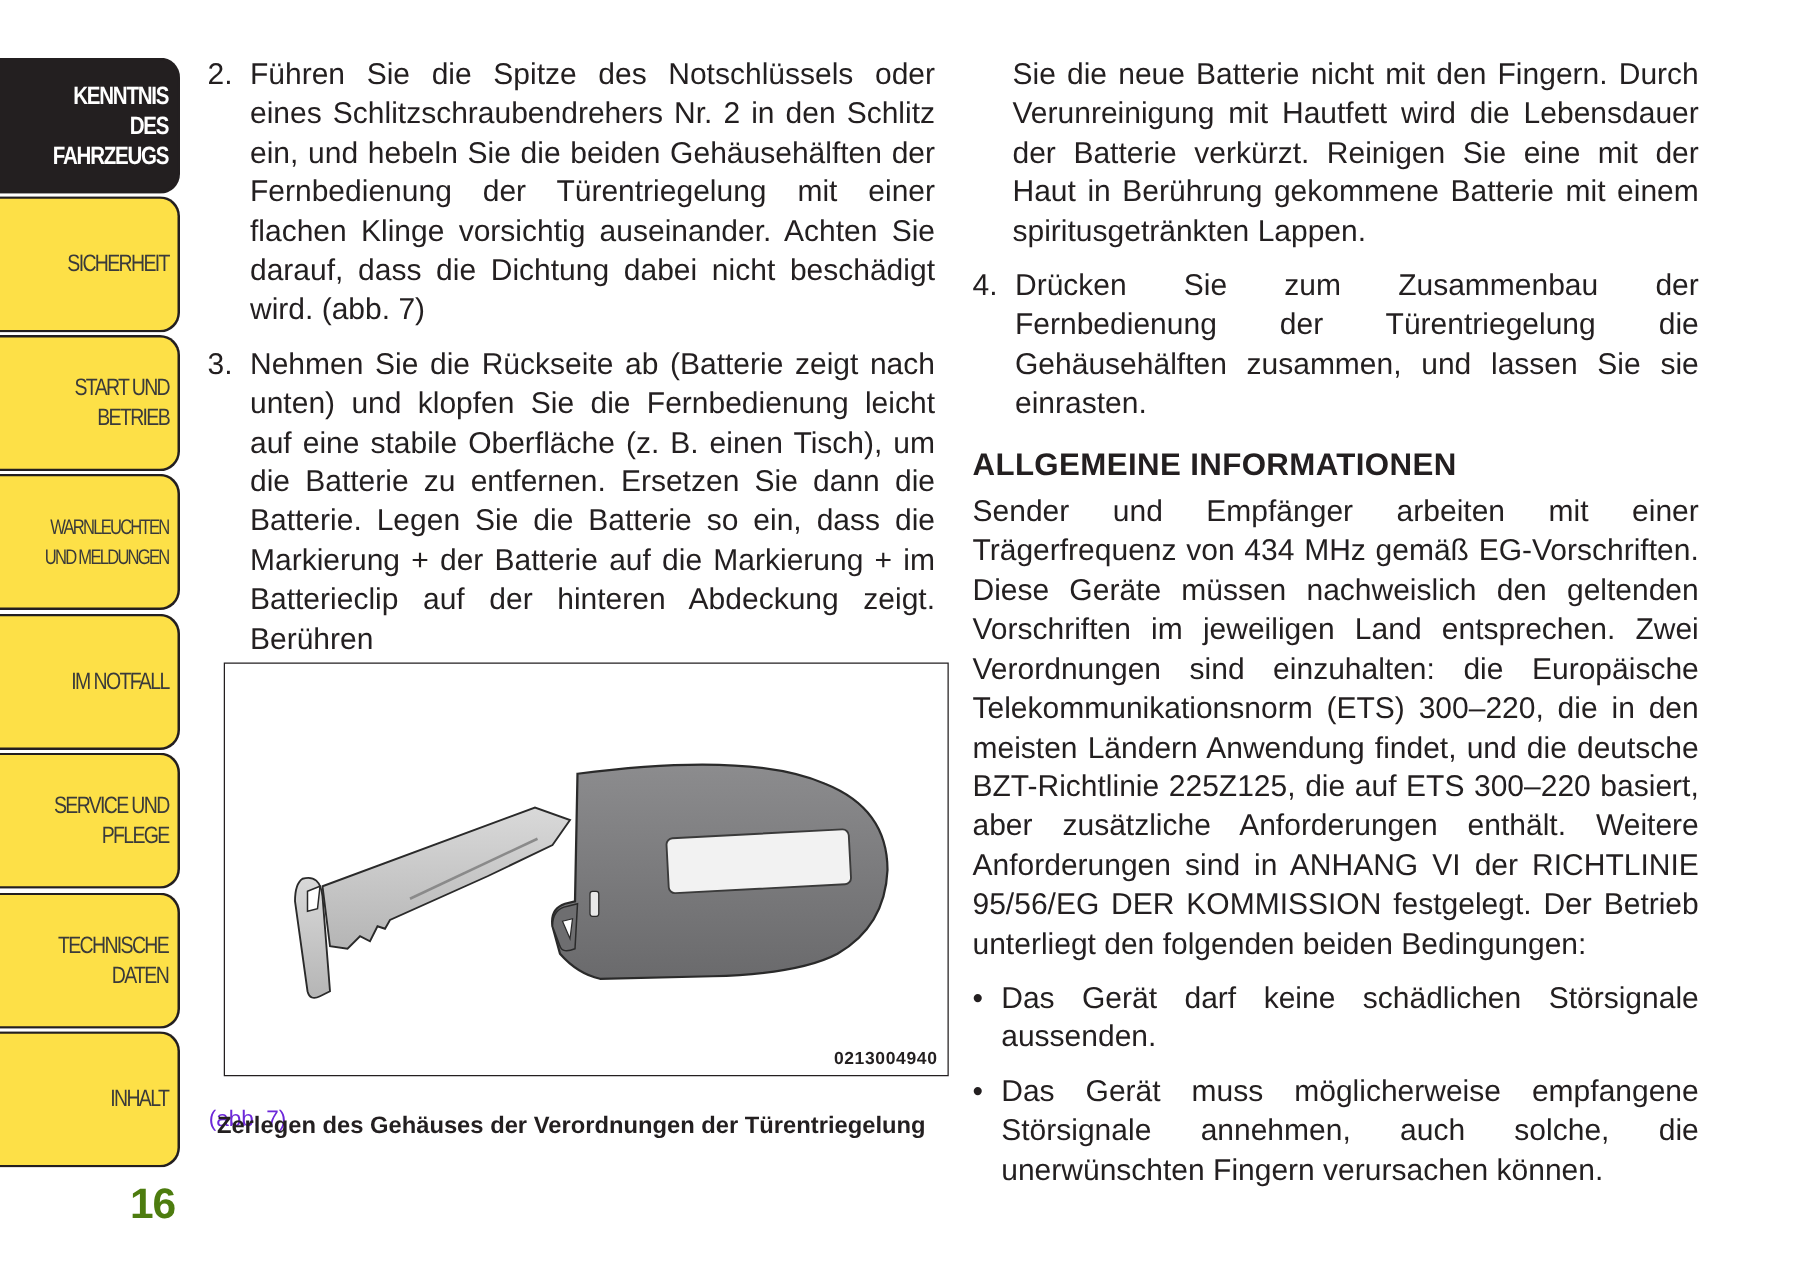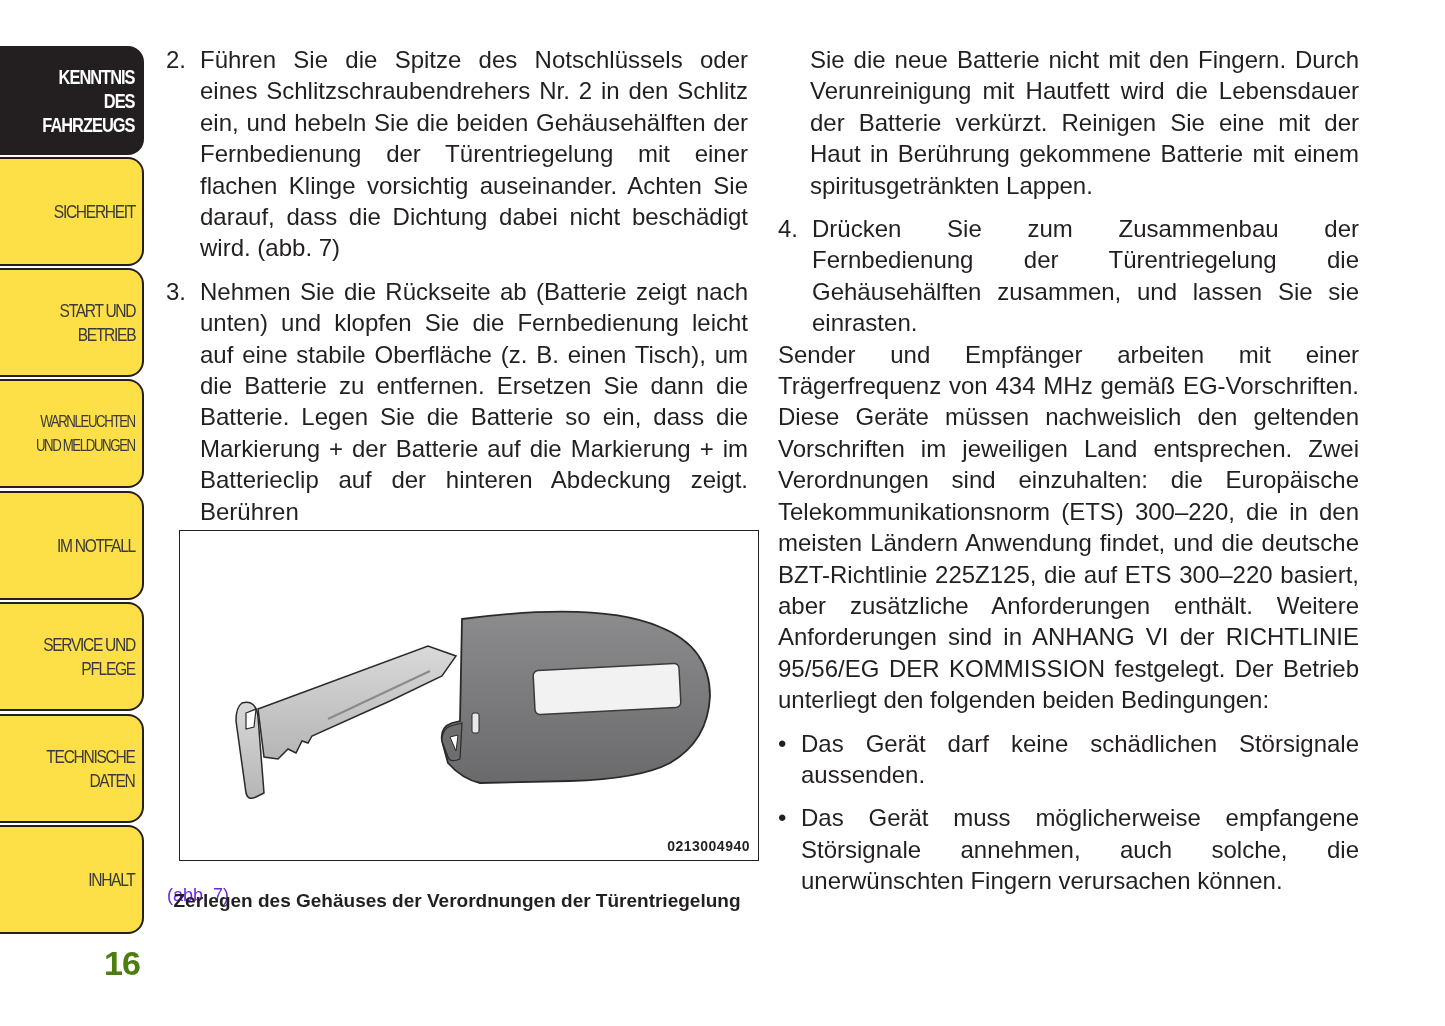--- a/index.html
+++ b/index.html
@@ -134,20 +134,21 @@
 
 <div class="fig-ref">(abb. 7)</div>
 <div class="fig-caption">Zerlegen des Gehäuses der Verordnungen der Türentriegelung</div>
 
 <section class="col col-right">
   <p class="cont">Sie die neue Batterie nicht mit den Fingern. Durch Verunreinigung mit Hautfett wird die Lebensdauer der Batterie verkürzt. Reinigen Sie eine mit der Haut in Berührung gekommene Batterie mit einem spiritusgetränkten Lappen.</p>
   <p class="step" style="margin-top:12px">
     <span class="num">4.</span>
     <span>Drücken Sie zum Zusammenbau der Fernbedienung der Türentriegelung die Gehäusehälften zusammen, und lassen Sie sie einrasten.</span>
   </p>
+  <h2 class="heading">ALLGEMEINE INFORMATIONEN</h2>
   <p class="para">Sender und Empfänger arbeiten mit einer Trägerfrequenz von 434 MHz gemäß EG-Vorschriften. Diese Geräte müssen nachweislich den geltenden Vorschriften im jeweiligen Land entsprechen. Zwei Verordnungen sind einzuhalten: die Europäische Telekommunikationsnorm (ETS) 300–220, die in den meisten Ländern Anwendung findet, und die deutsche BZT-Richtlinie 225Z125, die auf ETS 300–220 basiert, aber zusätzliche Anforderungen enthält. Weitere Anforderungen sind in ANHANG VI der RICHTLINIE 95/56/EG DER KOMMISSION festgelegt. Der Betrieb unterliegt den folgenden beiden Bedingungen:</p>
   <p class="bullet">
     <span class="dot">•</span>
     <span>Das Gerät darf keine schädlichen Störsignale aussenden.</span>
   </p>
   <p class="bullet">
     <span class="dot">•</span>
     <span>Das Gerät muss möglicherweise empfangene Störsignale annehmen, auch solche, die unerwünschten Fingern verursachen können.</span>
   </p>
 </section>

